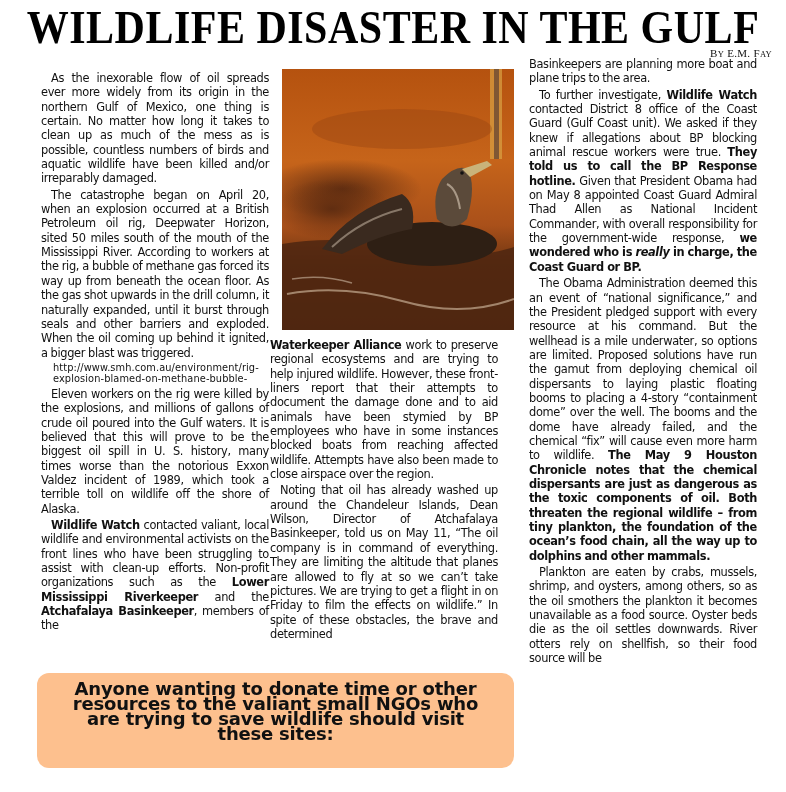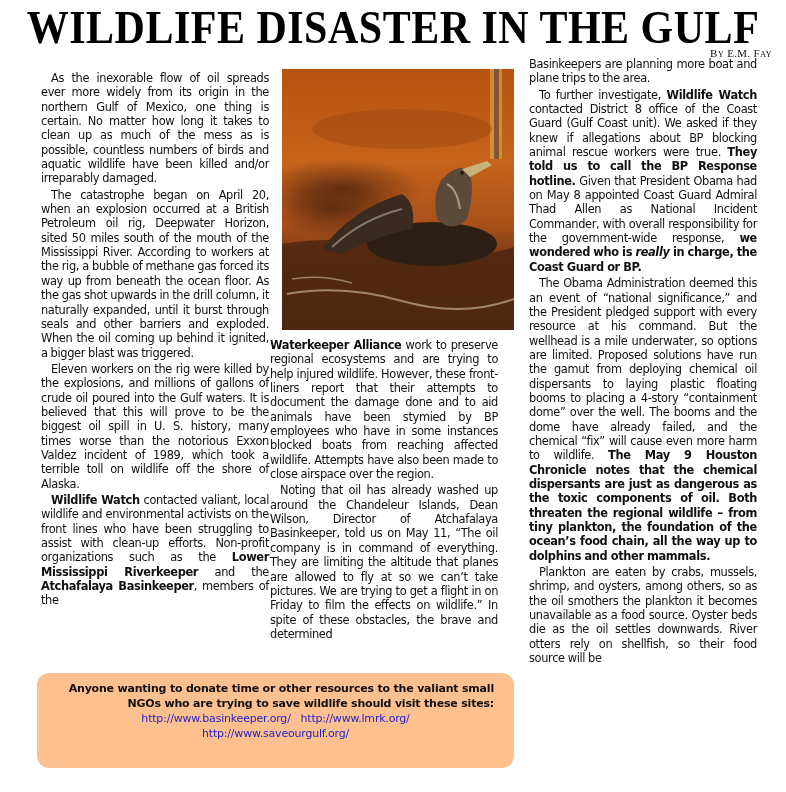--- a/index.html
+++ b/index.html
@@ -34,37 +34,36 @@
   .photo {
     position:absolute; left:282px; top:69px; width:232px; height:261px; overflow:hidden;
     background:#b5551a;
   }
   .callout {
     position:absolute; left:37px; top:673px; width:477px; height:95px;
     background:#fdc08e; border-radius:12px;
     font-family:"DejaVu Sans", "Liberation Sans", sans-serif; text-align:center;
   }
   .callout .head {
-    margin:8px 20px 0 20px; font-weight:bold; font-size:11px; line-height:15px; color:#111;
+    margin:8px 20px 0 20px; font-weight:bold; font-size:18px; line-height:15px; color:#111;
     letter-spacing:-0.2px;
-    text-align:right;
   }
   .callout .links { font-size:11px; line-height:15px; color:#2323c8; letter-spacing:-0.2px; }
   .callout .links span { cursor:pointer; }
 </style>
 </head>
 <body>
 
 <div class="title">WILDLIFE DISASTER IN THE GULF</div>
 <div class="byline"><span>B</span><span class="sc">Y</span><span> E.M. F</span><span class="sc">AY</span></div>
 
 <div class="col col1">
   <p>As the inexorable flow of oil spreads ever more widely from its origin in the northern Gulf of Mexico, one thing is certain.  No matter how long it takes to clean up as much of the mess as is possible, countless numbers of birds and aquatic wildlife have been killed and/or irreparably damaged.</p>
   <p>The catastrophe began on April 20, when an explosion occurred at a British Petroleum oil rig, Deepwater Horizon, sited 50 miles south of the mouth of the Mississippi River. According to workers at the rig, a bubble of methane gas forced its way up from beneath the ocean floor.  As the gas shot upwards in the drill column, it naturally expanded, until it burst through seals and other barriers and exploded. When the oil coming up behind it ignited, a bigger blast was triggered.</p>
-  <p class="url"> </p>
+  <p class="url"><span>http://www.smh.com.au/environment/rig-explosion-blamed-on-methane-bubble-</span> </p>
   <p>Eleven workers on the rig were killed by the explosions, and millions of gallons of crude oil poured into the Gulf waters.  It is believed that this will prove to be the biggest oil spill in U. S. history, many times worse than the notorious Exxon Valdez incident of 1989, which took a terrible toll on wildlife off the shore of Alaska.</p>
   <p><b>Wildlife Watch</b><span> contacted valiant, local wildlife and environmental activists on the front lines who have been struggling to assist with clean-up efforts. Non-profit organizations such as the </span><b>Lower Mississippi Riverkeeper</b><span> and the </span><b>Atchafalaya Basinkeeper</b><span>, members of the</span></p>
 </div>
 
 <div class="photo">
   <svg width="232" height="261" viewBox="0 0 232 261">
     <defs>
       <linearGradient id="bg" x1="0" y1="0" x2="0" y2="1">
         <stop offset="0" stop-color="#b5520f"></stop>
         <stop offset="0.35" stop-color="#c6641a"></stop>
@@ -104,18 +103,13 @@
 
 <div class="col col3">
   <p class="noind">Basinkeepers are planning more boat and plane trips to the area.</p>
   <p><span>To further investigate, </span><b>Wildlife Watch</b><span> contacted District 8 office of the Coast Guard (Gulf Coast unit).  We asked if they knew if allegations about BP blocking animal rescue workers were true. </span><b>They told us to call the BP Response hotline.</b><span>  Given that President Obama had on May 8 appointed Coast Guard Admiral Thad Allen as National Incident Commander, with overall responsibility for the government-wide response, </span><b><span>we wondered who is </span><i>really</i><span> in charge, the Coast Guard or BP.</span></b></p>
   <p><span>The Obama Administration deemed this an event of “national significance,” and the President pledged support with every resource at his command. But the wellhead is a mile underwater, so options are limited.  Proposed solutions have run the gamut from deploying chemical oil dispersants to laying plastic floating booms to placing a 4-story “containment dome” over the well. The booms and the dome have already failed, and the chemical “fix” will cause even more harm to wildlife.  </span><b><span>The May 9 </span><span class="ul">Houston Chronicle</span><span> notes that the chemical dispersants are just as dangerous as the toxic components of oil.  Both threaten the regional wildlife – from tiny plankton, the foundation of the ocean’s food chain, all the way up to dolphins and other mammals.</span></b></p>
   <p>Plankton are eaten by crabs, mussels, shrimp, and oysters, among others, so as the oil smothers the plankton it becomes unavailable as a food source.  Oyster beds die as the oil settles downwards.  River otters rely on shellfish, so their food source will be</p>
 </div>
 
 <div class="callout">
   <div class="head">Anyone wanting to donate time or other resources to the valiant small NGOs who are trying to save wildlife should visit these sites:</div>
-  <div class="links">
-    <span>http://www.basinkeeper.org/</span>&nbsp;&nbsp;
-    <span>http://www.lmrk.org/</span><br>
-    <span>http://www.saveourgulf.org/</span>
-  </div>
 </div>
 
 </body></html>

